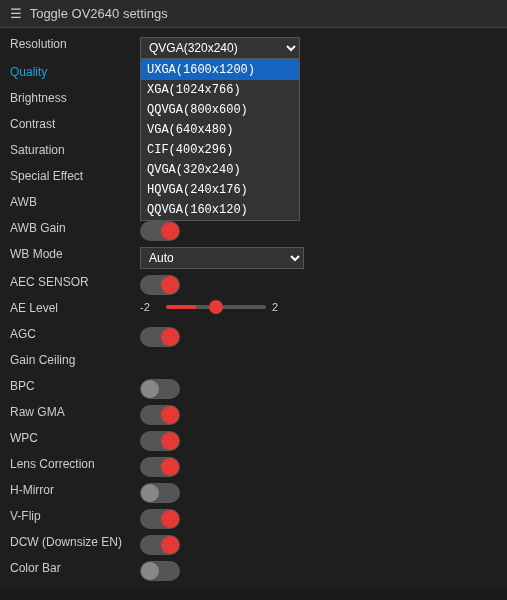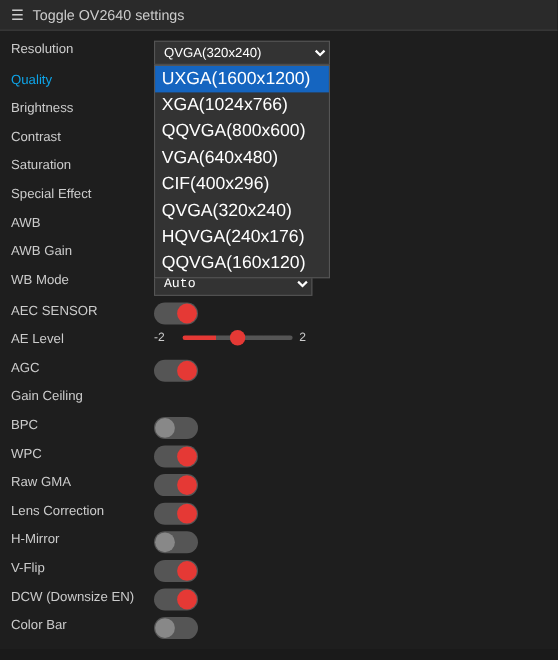--- a/index.html
+++ b/index.html
@@ -128,23 +128,24 @@
       top: 100%;
       left: 0;
       background: #333;
       border: 1px solid #555;
       z-index: 100;
       width: 160px;
       list-style: none;
     }
     .dropdown-list li {
       padding: 3px 6px;
-      font-size: 16px;
+      font-size: 12px;
       color: #fff;
       cursor: pointer;
+      font-family: Liberation Mono, monospace;
     }
     .dropdown-list li.selected {
       background: #1565c0;
       color: #fff;
     }
     .resolution-wrapper {
       position: relative;
     }
   </style>
 </head>
@@ -228,21 +229,21 @@
   <div class="row">
     <span class="label">AWB Gain</span>
     <div class="toggle">
       <div class="toggle-slider on"></div>
       <div class="toggle-knob on"></div>
     </div>
   </div>
 
   <div class="row">
     <span class="label">WB Mode</span>
-    <select style="width:144px;font-family:Liberation Mono, monospace;">
+    <select style="width:164px;">
       <option>Auto</option>
       <option>Sunny</option>
       <option>Cloudy</option>
       <option>Office</option>
       <option>Home</option>
     </select>
   </div>
 
   <div class="row">
     <span class="label">AEC SENSOR</span>
@@ -276,36 +277,36 @@
 
   <div class="row">
     <span class="label">BPC</span>
     <div class="toggle">
       <div class="toggle-slider off"></div>
       <div class="toggle-knob off"></div>
     </div>
   </div>
 
   <div class="row">
+    <span class="label">Raw GMA</span>
+    <div class="toggle">
+      <div class="toggle-slider on"></div>
+      <div class="toggle-knob on"></div>
+    </div>
+  </div>
+
+  <div class="row">
     <span class="label">WPC</span>
     <div class="toggle">
       <div class="toggle-slider on"></div>
       <div class="toggle-knob on"></div>
     </div>
   </div>
 
   <div class="row">
-    <span class="label">Raw GMA</span>
-    <div class="toggle">
-      <div class="toggle-slider on"></div>
-      <div class="toggle-knob on"></div>
-    </div>
-  </div>
-
-  <div class="row">
     <span class="label">Lens Correction</span>
     <div class="toggle">
       <div class="toggle-slider on"></div>
       <div class="toggle-knob on"></div>
     </div>
   </div>
 
   <div class="row">
     <span class="label">H-Mirror</span>
     <div class="toggle">

